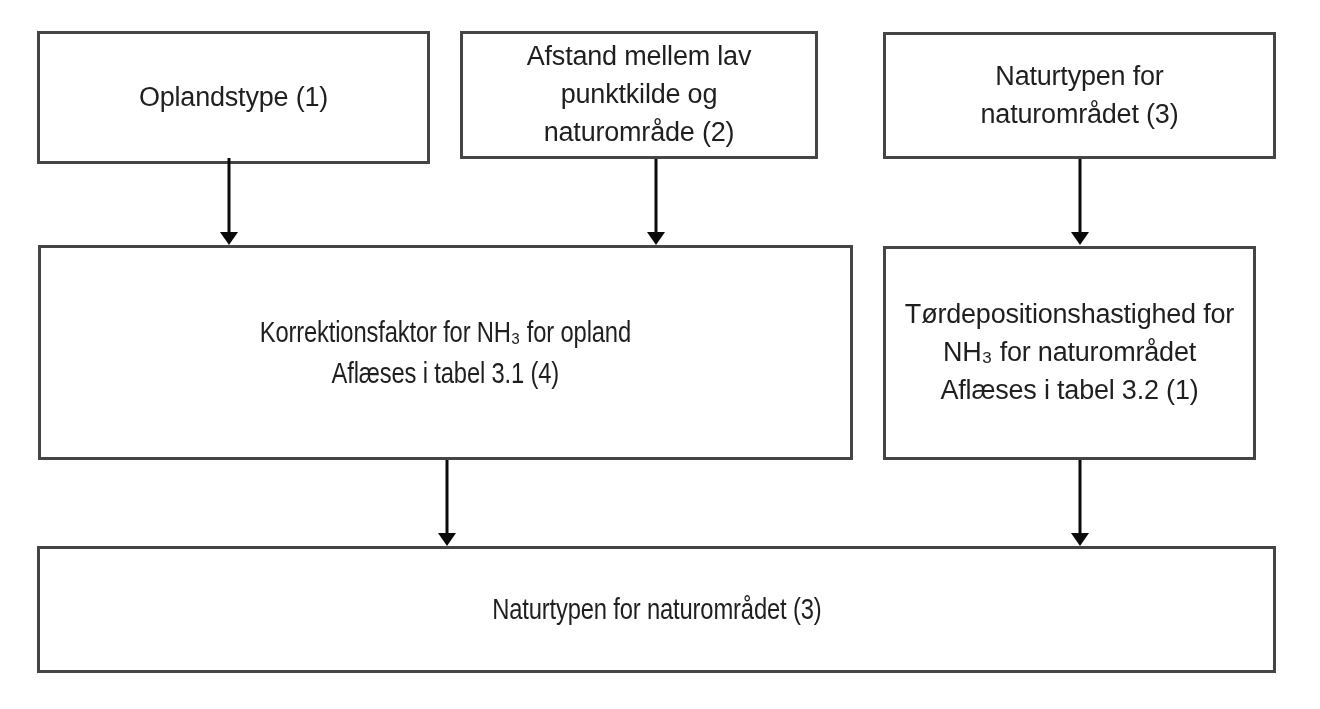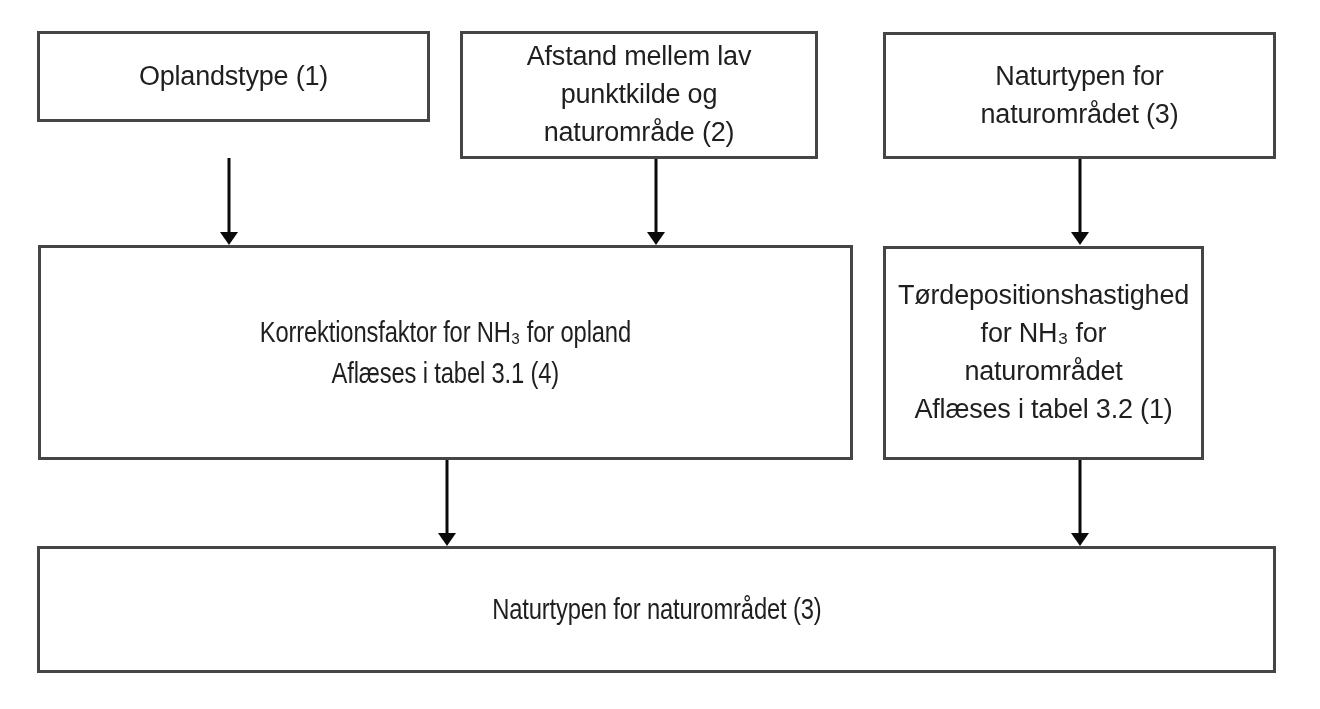--- a/index.html
+++ b/index.html
@@ -23,25 +23,25 @@
     background: #ffffff;
     display: flex;
     align-items: center;
     justify-content: center;
     text-align: center;
     color: var(--text, #1f1f1f);
     font-size: 27px;
     line-height: 1.4;
     letter-spacing: -0.2px;
   }
-  .box-oplandstype   { left: 37px;  top: 31px;  width: 393px;  height: 91px; }
+  .box-oplandstype   { left: 37px;  top: 31px;  width: 393px;  height: 133px; }
   .box-afstand       { left: 460px; top: 31px;  width: 358px;  height: 128px; padding: 0 42px; }
   .box-naturtype-top { left: 883px; top: 32px;  width: 393px;  height: 127px; padding: 0 62px; }
   .box-korrektion    { left: 38px;  top: 245px; width: 815px;  height: 215px; }
-  .box-tordep        { left: 883px; top: 246px; width: 321px;  height: 214px; padding: 0 14px; }
+  .box-tordep        { left: 883px; top: 246px; width: 373px;  height: 214px; padding: 0 14px; }
   .box-naturtype-bot { left: 37px;  top: 546px; width: 1239px; height: 127px; }
 
   .condensed .box-text {
     transform: scaleX(0.82);
     transform-origin: 50% 50%;
     white-space: nowrap;
     font-size: 29px;
   }
   .box-text span { display: block; }
 

